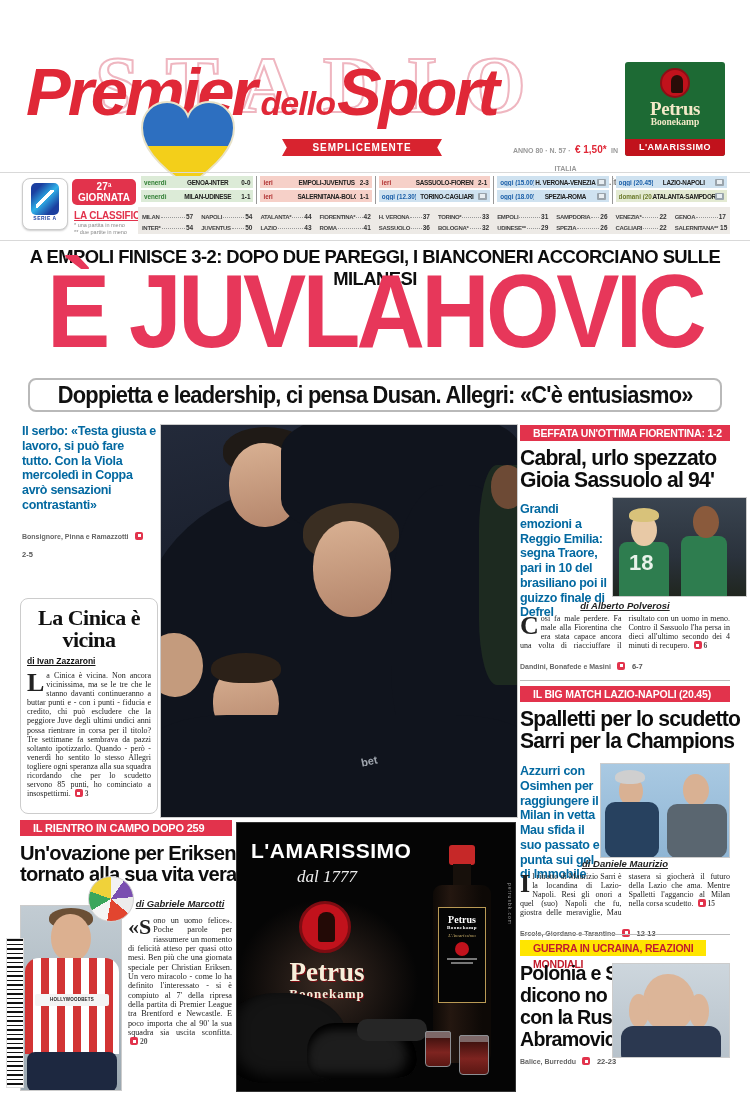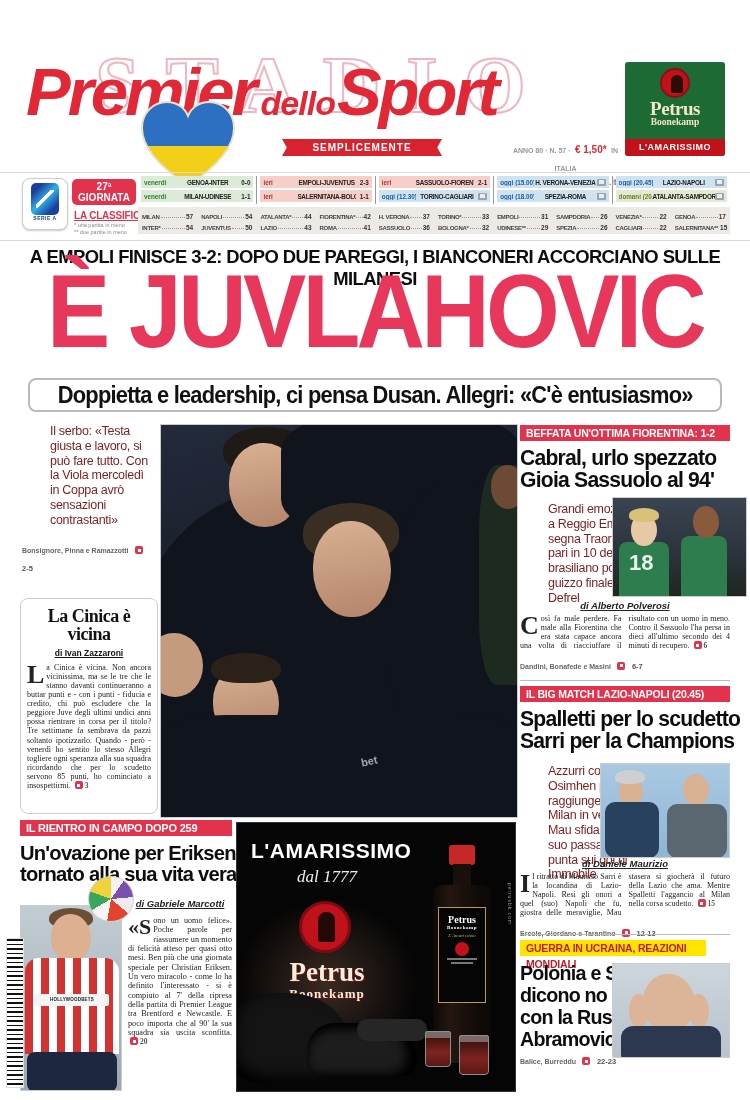--- a/index.html
+++ b/index.html
@@ -87,26 +87,26 @@
   .mainhead { position:absolute; left:0; top:258px; width:750px; text-align:center; color:#e7375a;
               font-size:103px; font-weight:800; letter-spacing:-4px; line-height:1.05;
               transform:scaleX(.92); white-space:nowrap; }
   .subhead-bar { position:absolute; left:28px; top:378px; width:694px; height:34px;
                  border:2px solid #b9b9b9; border-radius:8px; background:#fff; text-align:center; }
   .subhead-bar span { font-size:23px; font-weight:800; letter-spacing:-.8px; line-height:30px;
                  display:inline-block; transform:scaleX(.95); white-space:nowrap; }
 
   
   .band { position:absolute; height:16px; color:#fff; background:#e2334c; font-weight:800;
-          font-size:10.5px; line-height:16px; padding-left:6px; letter-spacing:-.2px; }
+          font-size:10.5px; line-height:16px; padding-left:13px; letter-spacing:-.2px; }
   .band.yellow { background:#ffe500; color:#c21c2c; }
   .hl { position:absolute; font-weight:800; color:#0d0d0d; letter-spacing:-.8px; line-height:1.02;
         transform-origin:left top; transform:scaleX(.96); }
-  .standfirst { position:absolute; font-weight:400; font-size:12.5px; line-height:1.18;
-                color:#7f1d1d; letter-spacing:-.3px;margin-left:28px; }
+  .standfirst { position:absolute; font-weight:700; font-size:12.5px; line-height:1.18;
+                color:#0369a1; letter-spacing:-.3px; }
   .author { position:absolute; font-weight:bold; font-size:9.5px; color:#222;
             text-decoration:underline; text-align:center;font-style:italic; }
   .serif-body { font-family:"Liberation Serif", serif; font-size:8px; line-height:1.14;
                 text-align:justify; color:#222; }
   .two-col { column-count:2; column-gap:7px; }
   .dropcap { float:left; font-family:"Liberation Serif", serif; font-weight:bold;
              font-size:26px; line-height:.8; padding:2px 2px 0 0; }
   .byline { font-size:7px; font-weight:bold; color:#666; }
   .pgbadge { display:inline-block; width:8px; height:8px; background:#e2334c; border-radius:2px;
              vertical-align:-1px; margin:0 2px; position:relative; }
@@ -139,23 +139,23 @@
   .sponsorband { position:absolute; background:#f4f4f4; color:#222; font-weight:bold; font-size:4.5px;
                  text-align:center; border-radius:2px; letter-spacing:.2px; }
   .ball { position:absolute; left:88px; top:876px; width:46px; height:46px; border-radius:50%;
           background:conic-gradient(#f2f2f2 0 35deg,#7a4fb0 35deg 85deg,#ececec 85deg 130deg,
             #e2452f 130deg 190deg,#f5f5f5 190deg 240deg,#3aa65c 240deg 290deg,#f0d23a 290deg 360deg);
           border:1px solid #d0d0d0; z-index:5; }
 
   
   .edbox { position:absolute; left:20px; top:598px; width:138px; height:216px;
            border:1.5px solid #ccc; border-radius:8px; padding:8px 6px 4px; background:#fff; }
-  .edtitle { font-family:"Liberation Serif", serif; font-weight:bold; font-size:18px;
+  .edtitle { font-family:"Liberation Serif", serif; font-weight:bold; font-size:22px;
              text-align:center; line-height:1.02; letter-spacing:-.5px; }
-  .edauthor { font-size:8.5px; font-weight:bold; text-align:center; text-decoration:underline; margin:4px 0 5px; }
+  .edauthor { font-size:8.5px; font-weight:bold; text-decoration:underline; margin:4px 0 5px; }
 
   
   .adbox { position:absolute; left:236px; top:822px; width:280px; height:270px; background:#050505;
            border:1px solid #333; overflow:hidden; }
   .adbox .glow { position:absolute; left:-40px; top:40px; width:260px; height:240px;
            background:radial-gradient(closest-side,#3a2a22 0%,transparent 70%); }
   .ad-title { position:absolute; left:14px; top:16px; color:#fff; font-weight:800; font-size:21px; letter-spacing:.5px; }
   .ad-sub { position:absolute; left:60px; top:44px; color:#eee; font-family:"Liberation Serif", serif;
             font-style:italic; font-size:17px; }
   .ad-seal { position:absolute; left:62px; top:78px; width:52px; height:52px; background:#c1121c;

